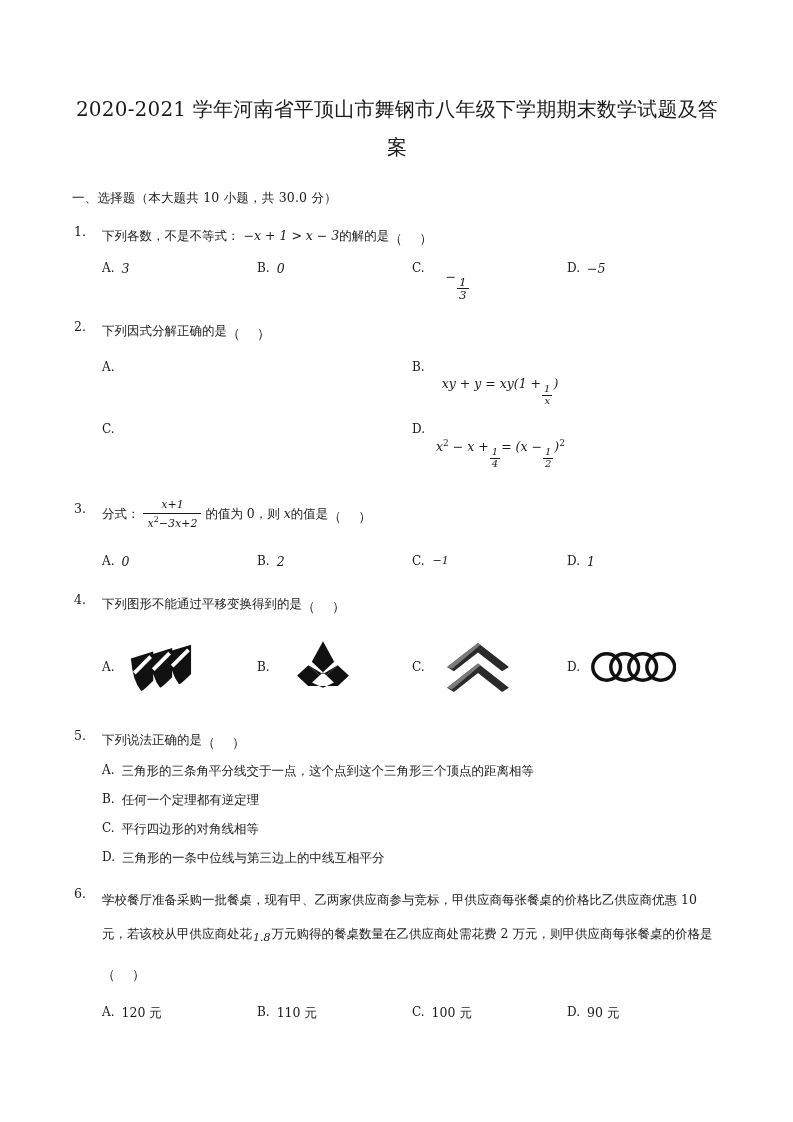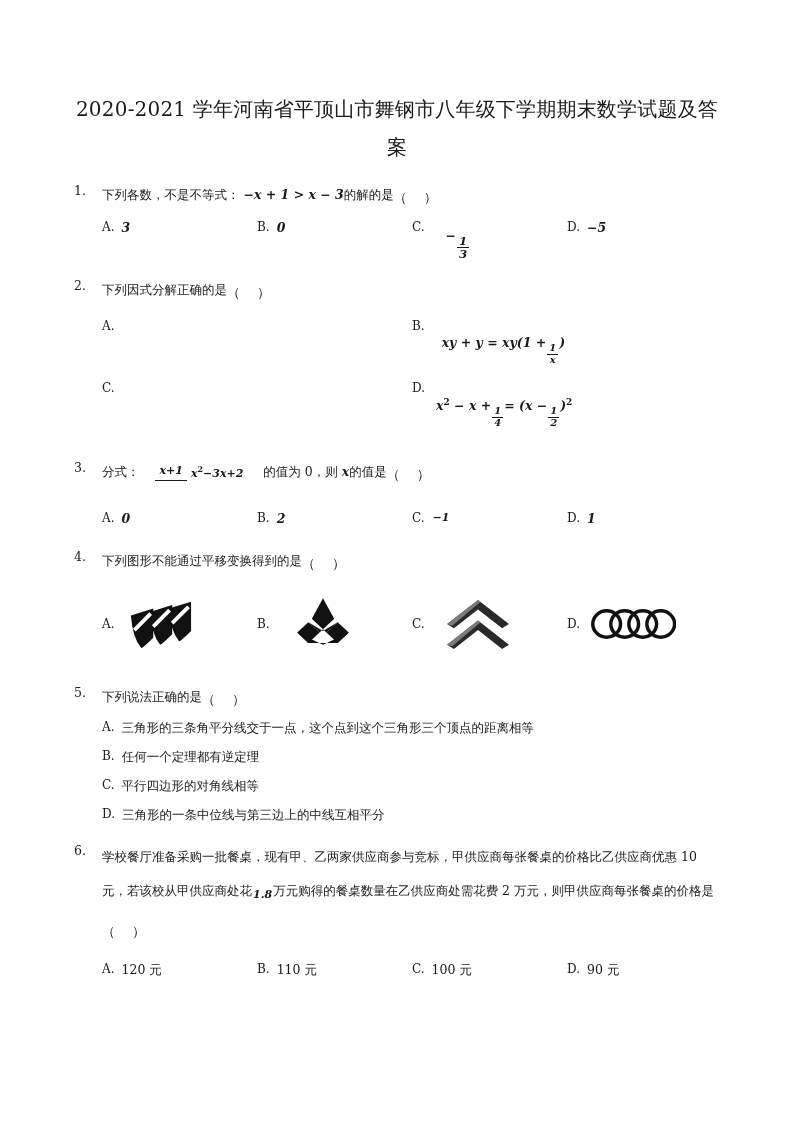--- a/index.html
+++ b/index.html
@@ -113,41 +113,41 @@
   .opt-text {
     flex: 1 1 auto;
   }
 
   
   .math {
     font-family: "DejaVu Serif", "Liberation Serif", serif;
     font-style: italic;
     font-size: 12.5px;
     white-space: nowrap;
-    font-weight: bold;
   }
   .mfrac {
     display: inline-flex;
     flex-direction: column;
     vertical-align: -0.42em;
     text-align: center;
     font-size: 0.8em;
     line-height: 1.05;
     margin: 0 1px;
   }
   .mfrac .num { border-bottom: 1px solid #1a1a1a; padding: 0 2px; }
   .mfrac .den { padding: 0 2px; }
   .mfrac.big { font-size: 0.95em; }
   .bigfrac {
     display: inline-flex;
-    flex-direction: row;
+    flex-direction: column;
+    text-align: center;
     vertical-align: middle;
     line-height: 1.25;
     font-size: 11px;
-    margin: 0 12px;
+    margin: 0 0;
   }
   .bigfrac .num { border-bottom: 1px solid #1a1a1a; padding: 0 4px 1px 4px; }
   .bigfrac .den { padding: 1px 4px 0 4px; }
   sup.expn { font-size: 0.72em; vertical-align: super; font-style: normal; }
   .smallnum {
     font-size: 11px;
     vertical-align: -0.25em;
     display: inline-block;
     padding: 0 1px;
   }
@@ -177,20 +177,21 @@
   .q6text { line-height: 34px; }
 </style>
 </head>
 <body>
 
 <div class="page">
   <div class="content">
 
     <h1 class="doc-title">2020-2021 学年河南省平顶山市舞钢市八年级下学期期末数学试题及答案</h1>
 
+    <div class="section-header">一、选择题（本大题共 10 小题，共 30.0 分）</div>
 
     <div class="question">
       <div class="q-row">
         <div class="q-num">1.</div>
         <div class="q-body">
           <span>下列各数，不是不等式：</span>
           <span class="math">−<i>x</i> + 1 &gt; <i>x</i> − 3</span><span>的解的是</span><span class="paren">（&nbsp;&nbsp;）</span>
         </div>
       </div>
       <div class="opts cols4">

